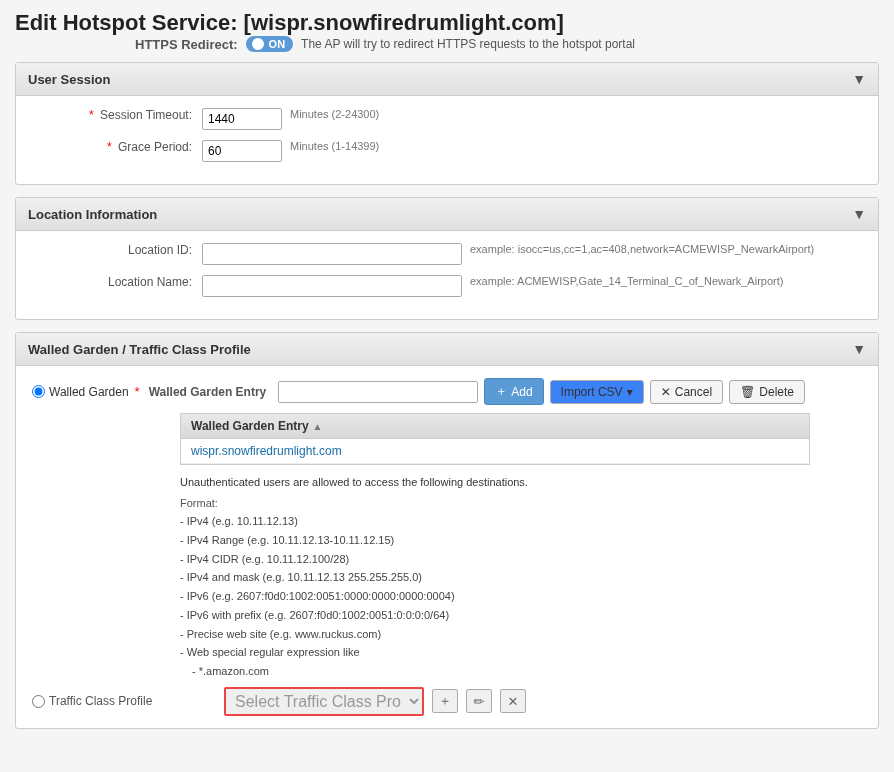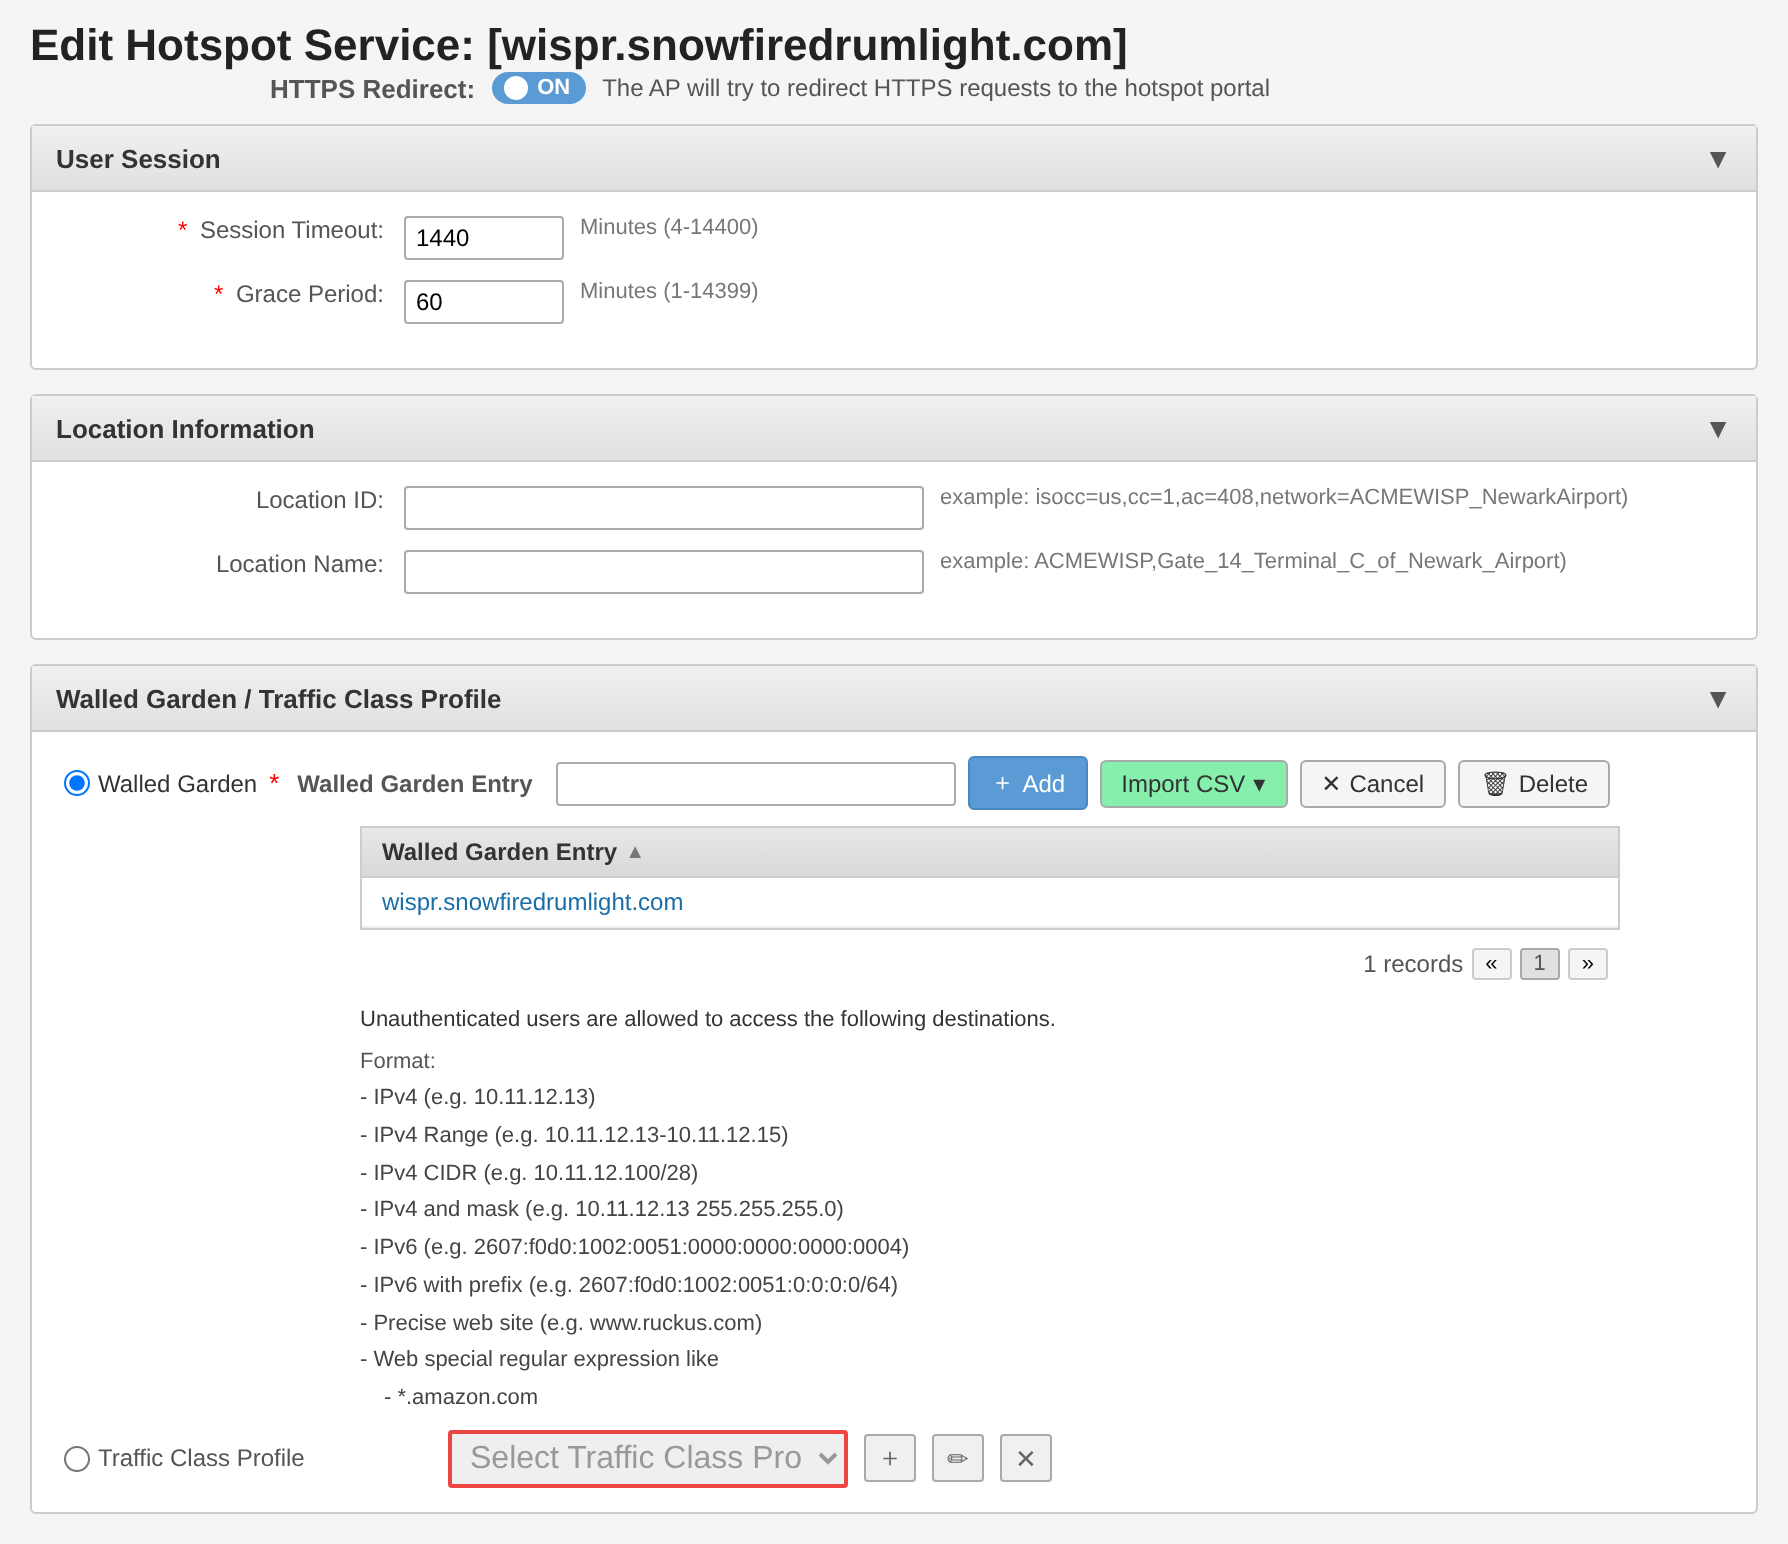--- a/index.html
+++ b/index.html
@@ -146,21 +146,21 @@
       border: 1px solid #aaa;
       background: #f5f5f5;
       color: #333;
     }
     .btn-add {
       background: #5b9bd5;
       color: #fff;
       border-color: #4a88c2;
     }
     .btn-import {
-      background: #86efac;
+      background: #3b82f6;
       color: #333;
       border-color: #aaa;
       align-items: flex-end;
     }
     .btn-cancel {
       background: #f5f5f5;
     }
     .btn-delete {
       background: #f5f5f5;
     }
@@ -287,21 +287,21 @@
     <span class="section-header-title">User Session</span>
     <span class="chevron">▼</span>
   </div>
   <div class="section-body">
     <div class="form-row">
       <label class="form-label">
         <span class="required-star">*</span>
         <span>Session Timeout:</span>
       </label>
       <input class="form-input" type="text" value="1440" style="">
-      <span class="form-hint">Minutes (4-14400)</span>
+      <span class="form-hint">Minutes (2-24300)</span>
     </div>
     <div class="form-row">
       <label class="form-label">
         <span class="required-star">*</span>
         <span>Grace Period:</span>
       </label>
       <input class="form-input" type="text" value="60" style="">
       <span class="form-hint">Minutes (1-14399)</span>
     </div>
   </div>
@@ -362,26 +362,20 @@
     <div class="wg-table">
       <div class="wg-table-header">
         <span>Walled Garden Entry</span>
         <span class="sort-icon">▲</span>
       </div>
       <div class="wg-table-row">
         <span>wispr.snowfiredrumlight.com</span>
       </div>
     </div>
 
-    <div class="wg-pagination">
-      <span>1 records</span>
-      <button class="pag-btn">«</button>
-      <span class="pag-current">1</span>
-      <button class="pag-btn">»</button>
-    </div>
 
     <div class="info-box">
       <div class="info-title">Unauthenticated users are allowed to access the following destinations.</div>
       <div>Format:</div>
       <ul class="info-list" id="info-list">
           <li>- IPv4 (e.g. 10.11.12.13)</li>
           <li>- IPv4 Range (e.g. 10.11.12.13-10.11.12.15)</li>
           <li>- IPv4 CIDR (e.g. 10.11.12.100/28)</li>
           <li>- IPv4 and mask (e.g. 10.11.12.13 255.255.255.0)</li>
           <li>- IPv6 (e.g. 2607:f0d0:1002:0051:0000:0000:0000:0004)</li>

